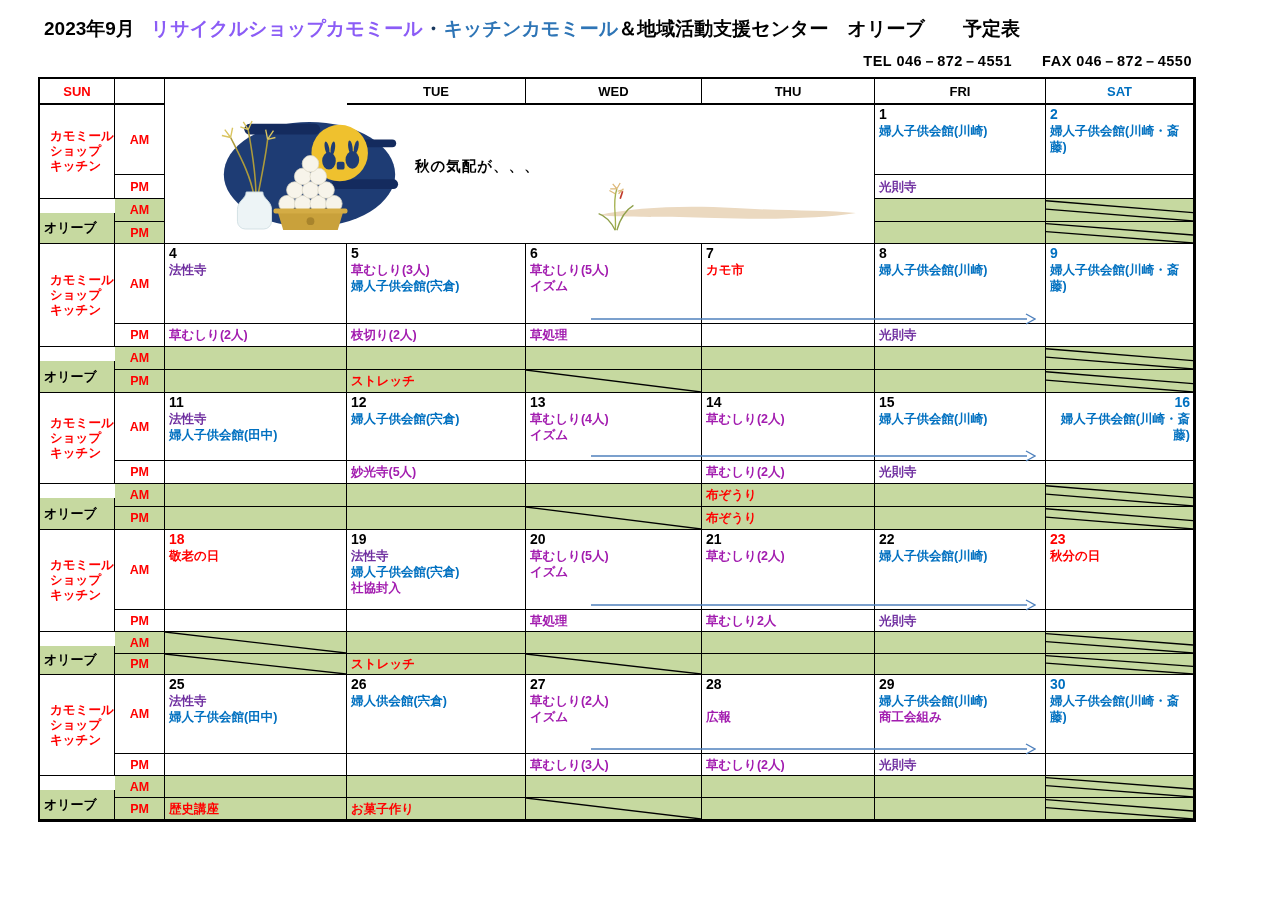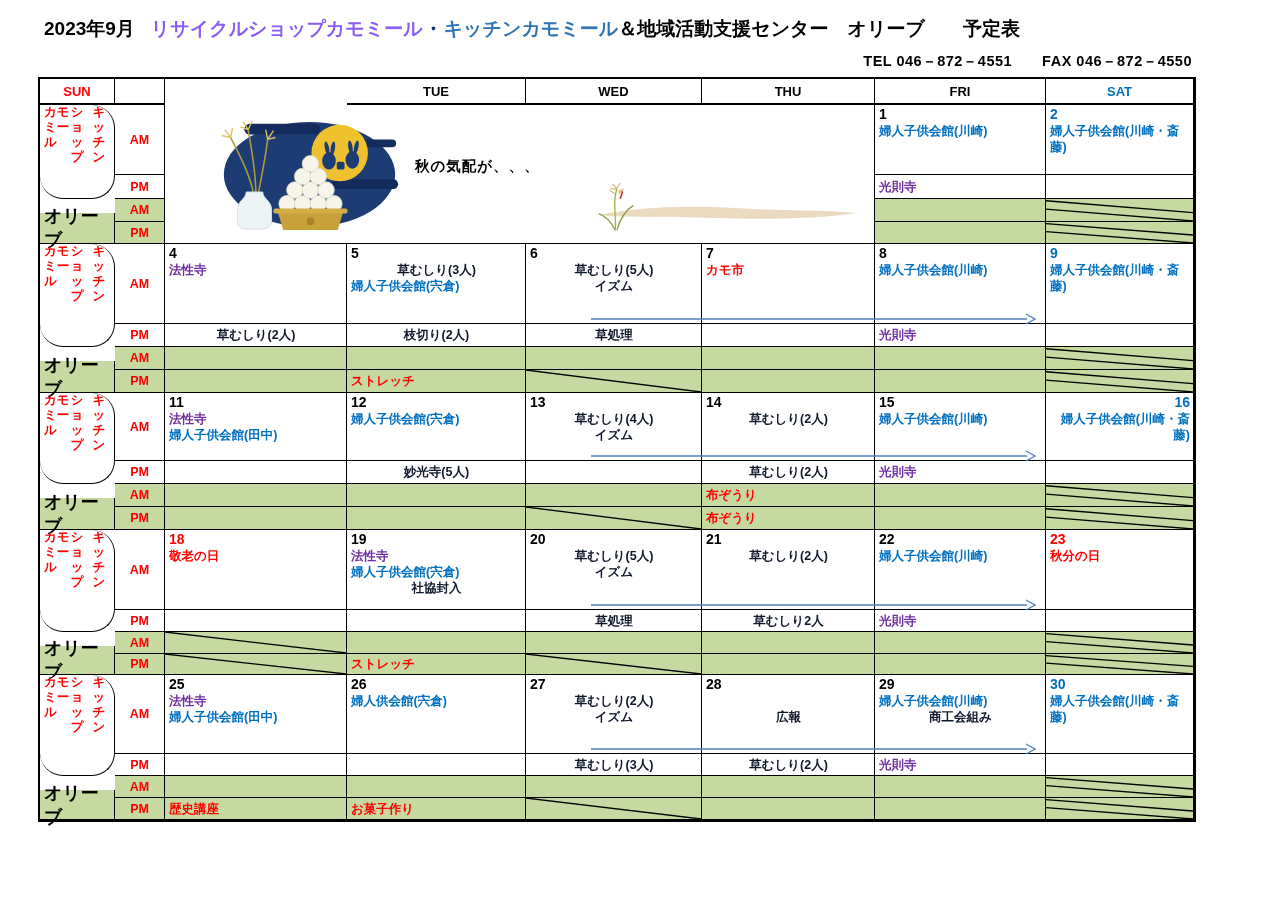--- a/index.html
+++ b/index.html
@@ -9,29 +9,29 @@
   .title .t-month{margin-right:16px;}
   .t-shop{color:#8b5cf6;}
   .t-dot{color:#17375E;margin:0 1px;}
   .t-kitchen{color:#2E75B6;}
   .contact{position:absolute;top:52px;right:88px;font-size:14.5px;letter-spacing:.5px;}
   .footer-note{position:absolute;top:822px;right:95px;font-size:13px;}
   .calendar{position:absolute;left:38px;top:77px;width:1154px;display:grid;border:2px solid #000;background:#fff;}
   .cell{border-right:1px solid #000;border-bottom:1px solid #000;box-sizing:border-box;position:relative;background:#fff;}
   .hd{display:flex;align-items:center;justify-content:center;font-size:13px;border-bottom:2px solid #000;}
   .hd-red{color:#FF0000;} .hd-blue{color:#0070C0;}
-  .lbl-kamo{color:#FF0000;font-size:12.5px;line-height:15px;display:flex;flex-direction:row;justify-content:center;padding-left:4px;border-radius:23px;}
-  .lbl-olive{font-size:18px;display:flex;align-items:center;padding-left:4px;margin-top:14px;}
+  .lbl-kamo{color:#FF0000;font-size:12.5px;line-height:15px;display:flex;flex-direction:column;justify-content:center;padding-left:10px;}
+  .lbl-olive{font-size:13px;display:flex;align-items:center;padding-left:4px;margin-top:14px;}
   .green{background:#C6D9A0;}
   .ampm{color:#FF0000;font-size:12.5px;display:flex;align-items:center;justify-content:center;}
   .day-am{font-size:12.5px;padding:1px 3px 0 4px;}
   .date{font-size:14px;line-height:17px;}
   .dc-blue{color:#0070C0;} .dc-red{color:#FF0000;}
   .ev{line-height:16px;font-size:12.5px;}
-  .c-blue{color:#0070C0;} .c-purple{color:#7030A0;} .c-red{color:#FF0000;} .c-black{color:#0f172a;text-align:center;}
+  .c-blue{color:#0070C0;} .c-purple{color:#7030A0;} .c-red{color:#FF0000;} .c-black{color:#a21caf;}
   .day-pm{font-size:12.5px;padding:0 3px 0 4px;display:flex;flex-direction:column;justify-content:center;}
   .ocell{font-size:12.5px;padding:0 3px 0 4px;display:flex;align-items:center;}
   .cross-svg{position:absolute;left:0;top:0;width:100%;height:100%;display:block;pointer-events:none;}
   .pic-cell{background:#fff;}
   .tsukimi{position:absolute;left:52px;top:12px;width:185px;height:114px;}
   .autumn-note{position:absolute;left:250px;top:52px;font-size:14.5px;letter-spacing:1px;white-space:nowrap;}
   .grass{position:absolute;left:427px;top:76px;width:58px;height:52px;}
   .brush{position:absolute;left:430px;top:96px;width:265px;height:24px;}
   .arrow{position:absolute;height:12px;pointer-events:none;}
 </style>

